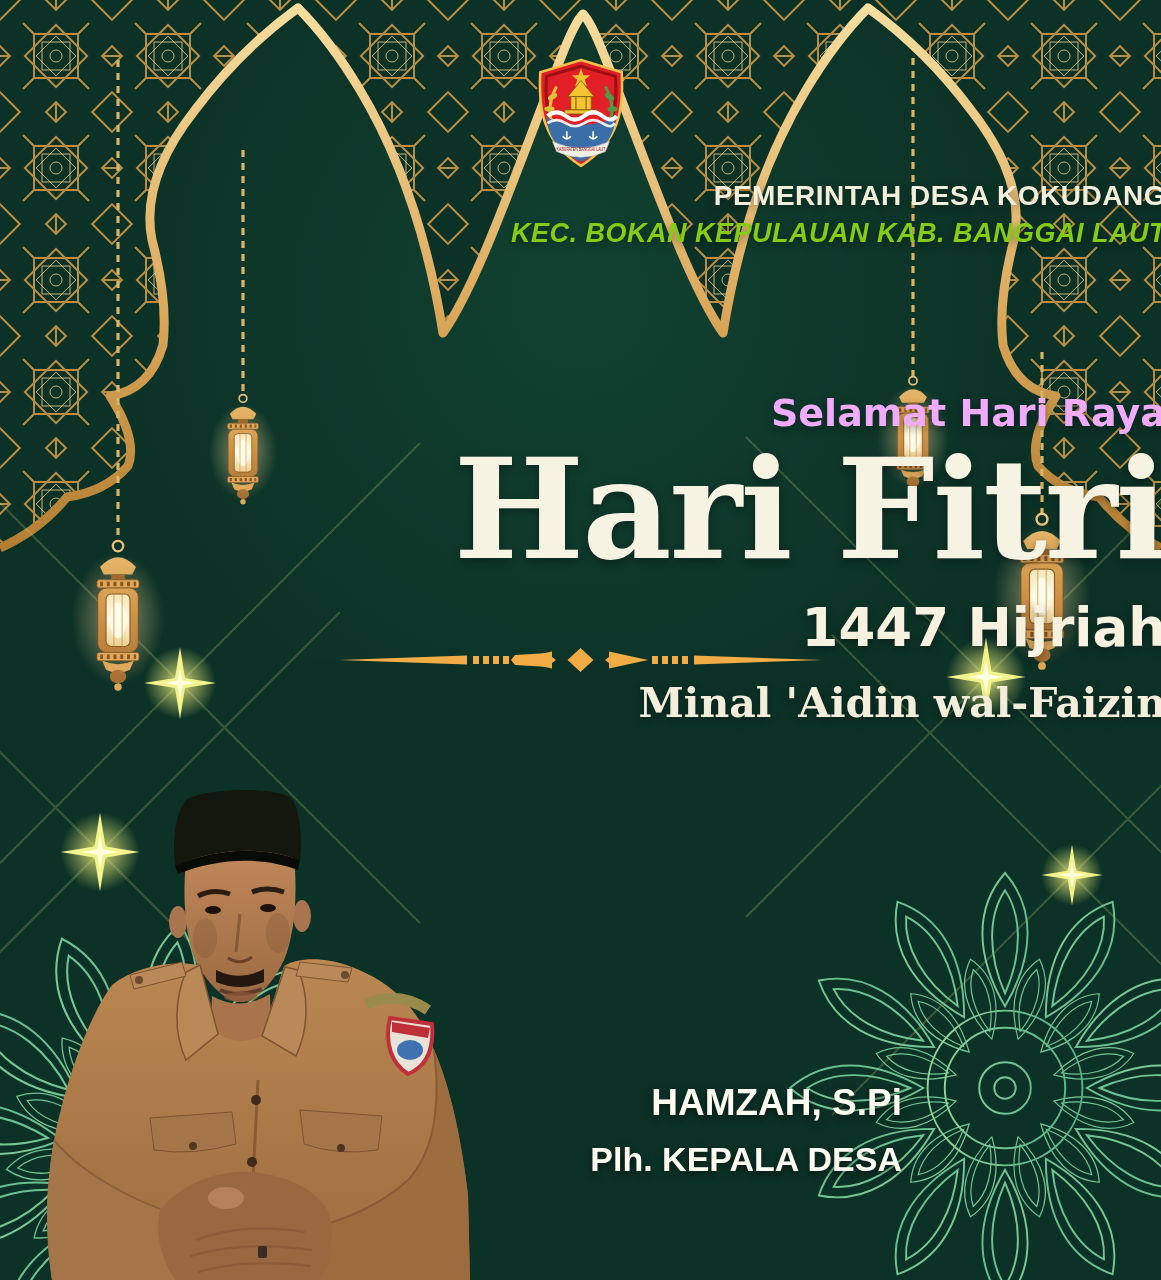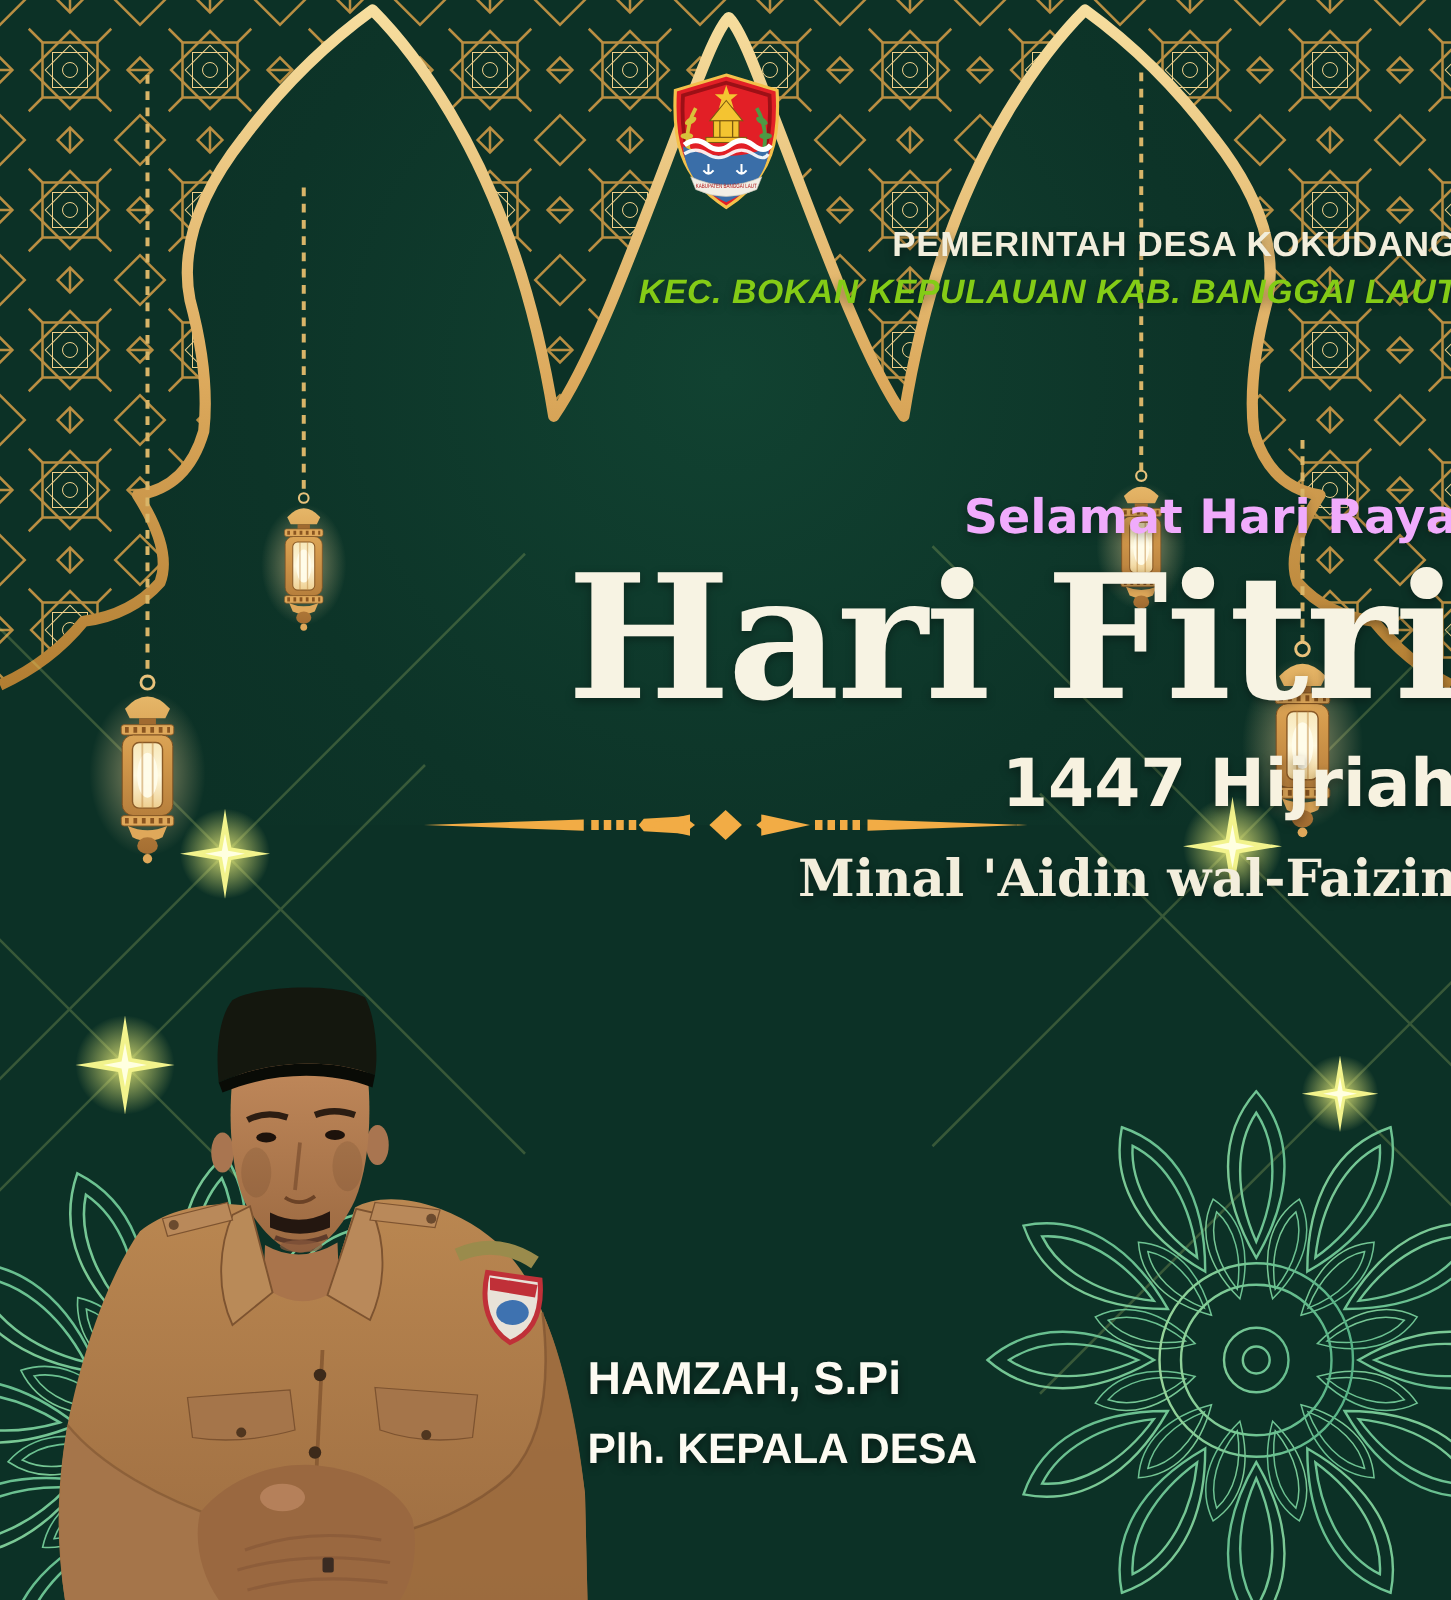--- a/index.html
+++ b/index.html
@@ -14,21 +14,21 @@
           font-family:"DejaVu Sans",sans-serif;text-shadow:0 2px 6px rgba(0,0,0,.3);}
   .selamat{top:391px;font-size:38px;font-weight:bold;color:#f0abfc;
            font-family:"DejaVu Sans",sans-serif;}
   .idul{top:430px;font-size:138px;line-height:160px;font-weight:bold;color:#F7F3E3;
         font-family:"DejaVu Serif",serif;letter-spacing:-2px;}
   .year{top:577px;font-size:53px;font-weight:bold;color:#F7F2E0;
         font-family:"DejaVu Sans",sans-serif;margin-top:20px;}
   .minal{top:679px;font-size:41px;font-weight:bold;color:#F3EEDC;
          font-family:"DejaVu Serif",serif;}
   .mohon{top:730px;font-size:29px;font-weight:bold;letter-spacing:2px;color:#F1ECD9;}
-  .sign{position:absolute;left:470px;top:1082px;width:432px;text-align:left;
+  .sign{position:absolute;left:470px;top:1082px;width:432px;text-align:right;
         color:#FDFBF2;text-shadow:0 3px 7px rgba(0,0,0,.5);}
   .sign .name{font-size:37px;font-weight:bold;}
   .sign .title{font-size:34px;font-weight:bold;margin-top:16px;}
   .logo-box{position:absolute;left:534px;top:56px;width:94px;height:118px;}
   .divider-box{position:absolute;left:337px;top:646px;width:487px;height:28px;}
 </style>
 </head>
 <body>
 
 <div class="poster">

